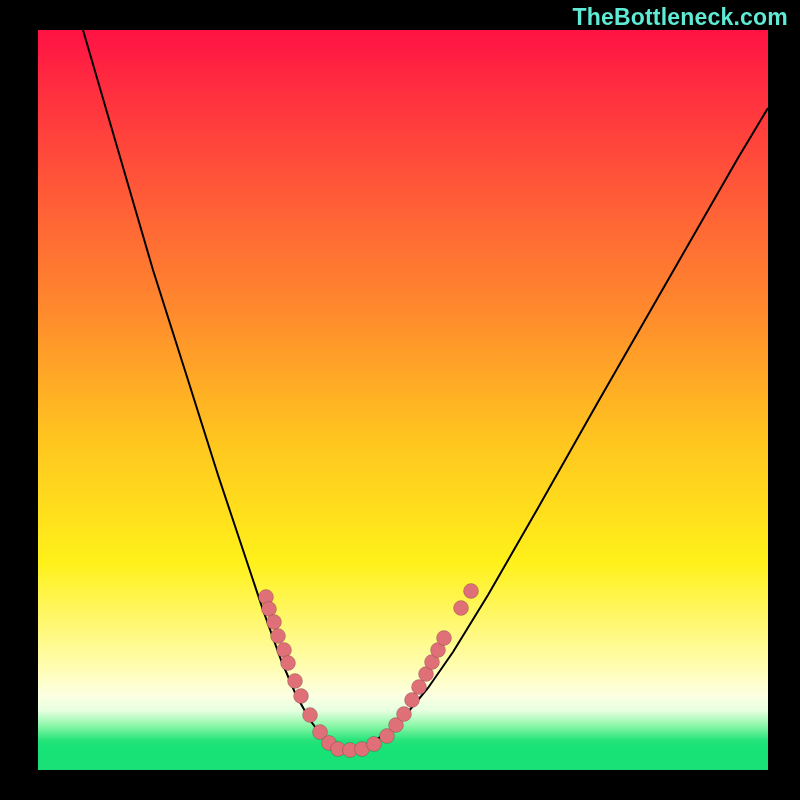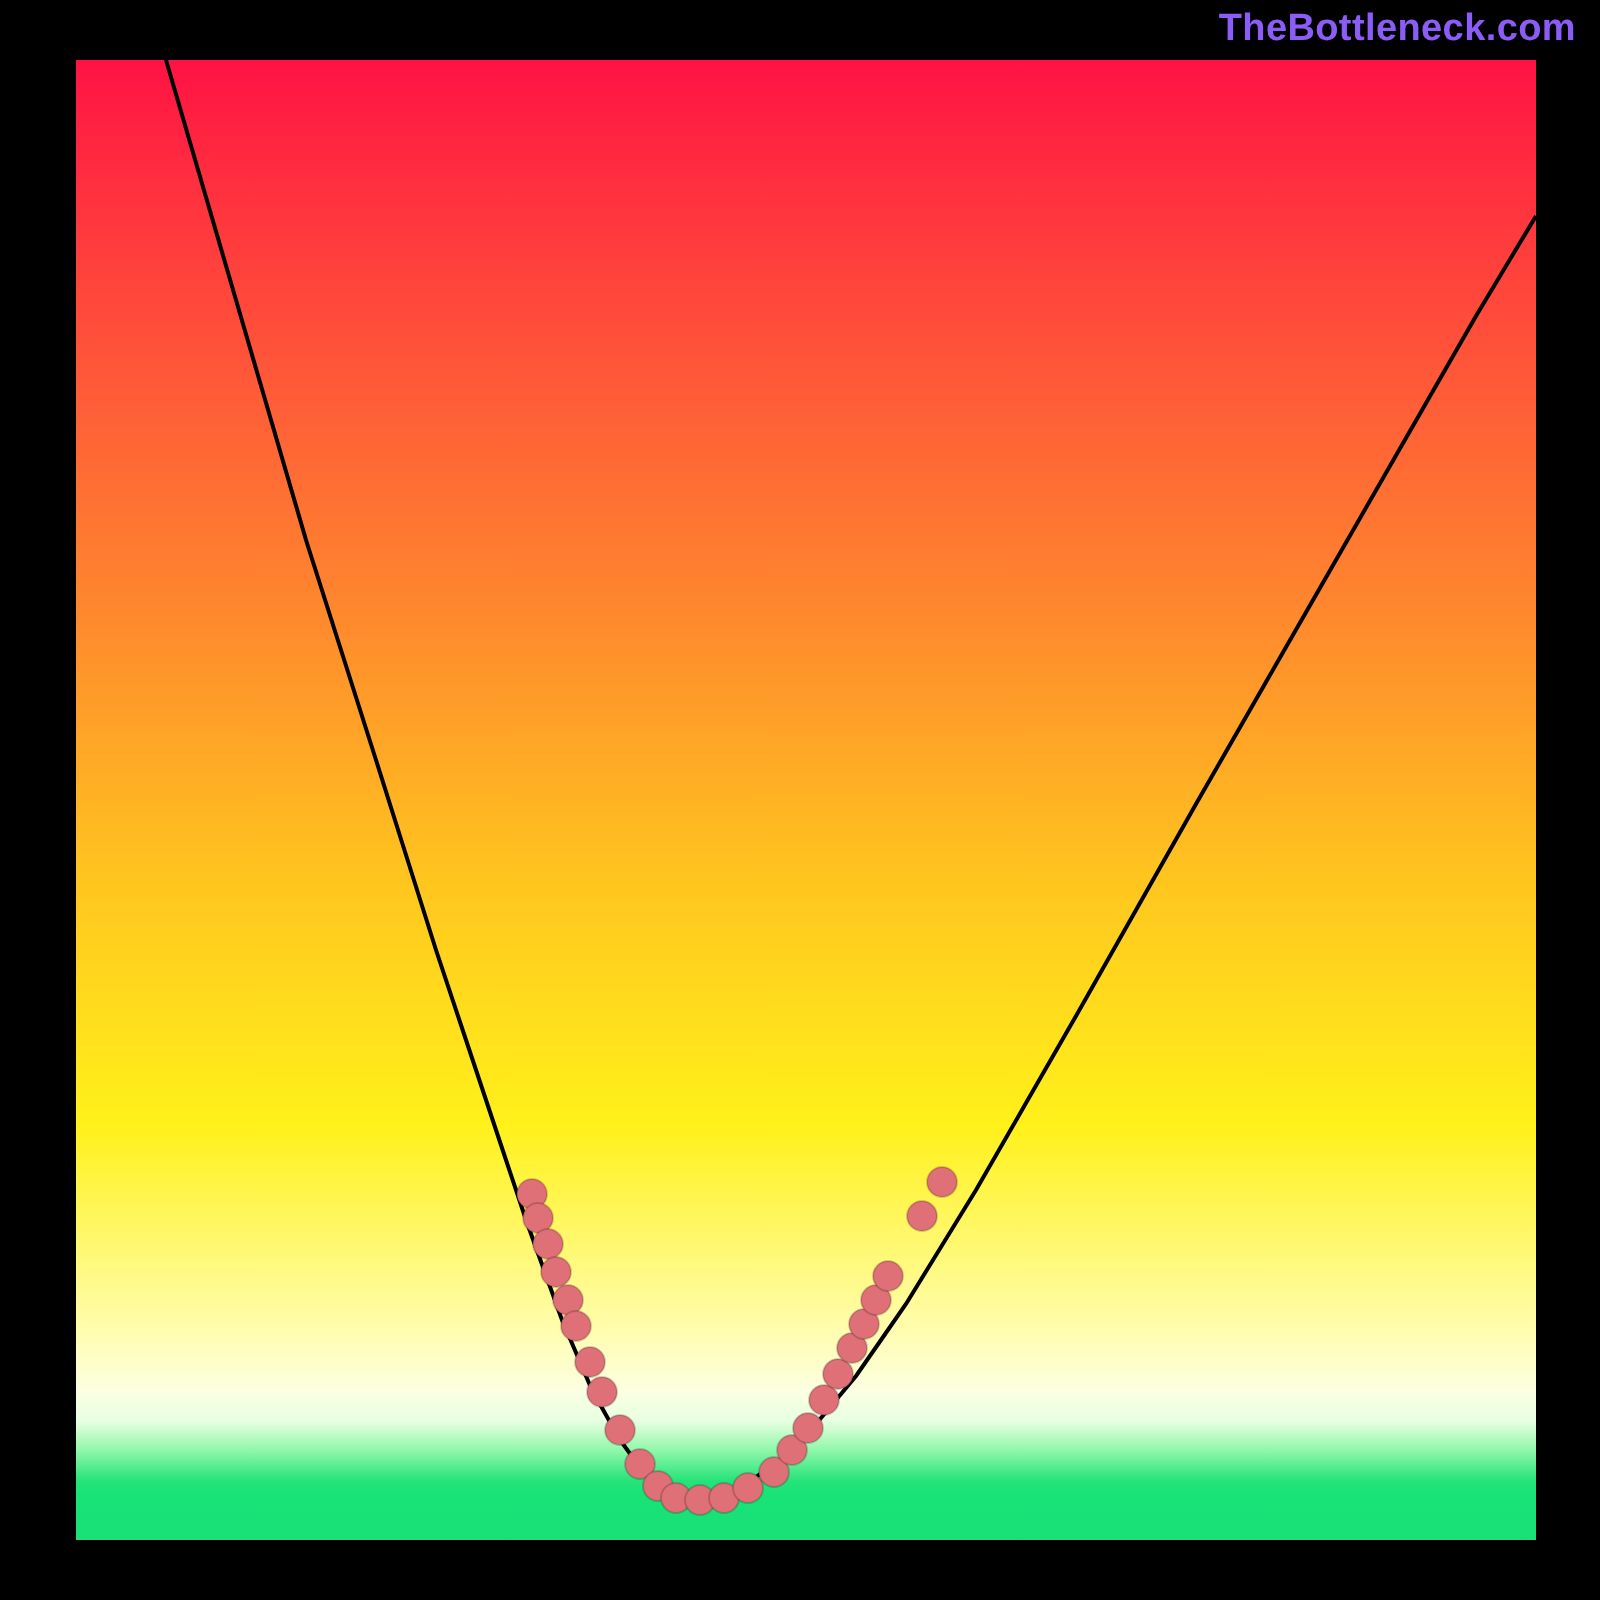--- a/index.html
+++ b/index.html
@@ -40,23 +40,23 @@
       #26e37a 96%,
       #17e376 97%,
       #19e077 100%
     );
   }
   .watermark {
     position: absolute;
     top: 4px;
     right: 12px;
     font-family: Arial, Helvetica, sans-serif;
-    font-size: 19px;
+    font-size: 23px;
     font-weight: 600;
-    color: #8b5cf6;
+    color: #5eead4;
     letter-spacing: 0.2px;
     user-select: none;
   }
   svg.curve {
     position: absolute;
     left: 0;
     top: 0;
     width: 730px;
     height: 740px;
     overflow: visible;

